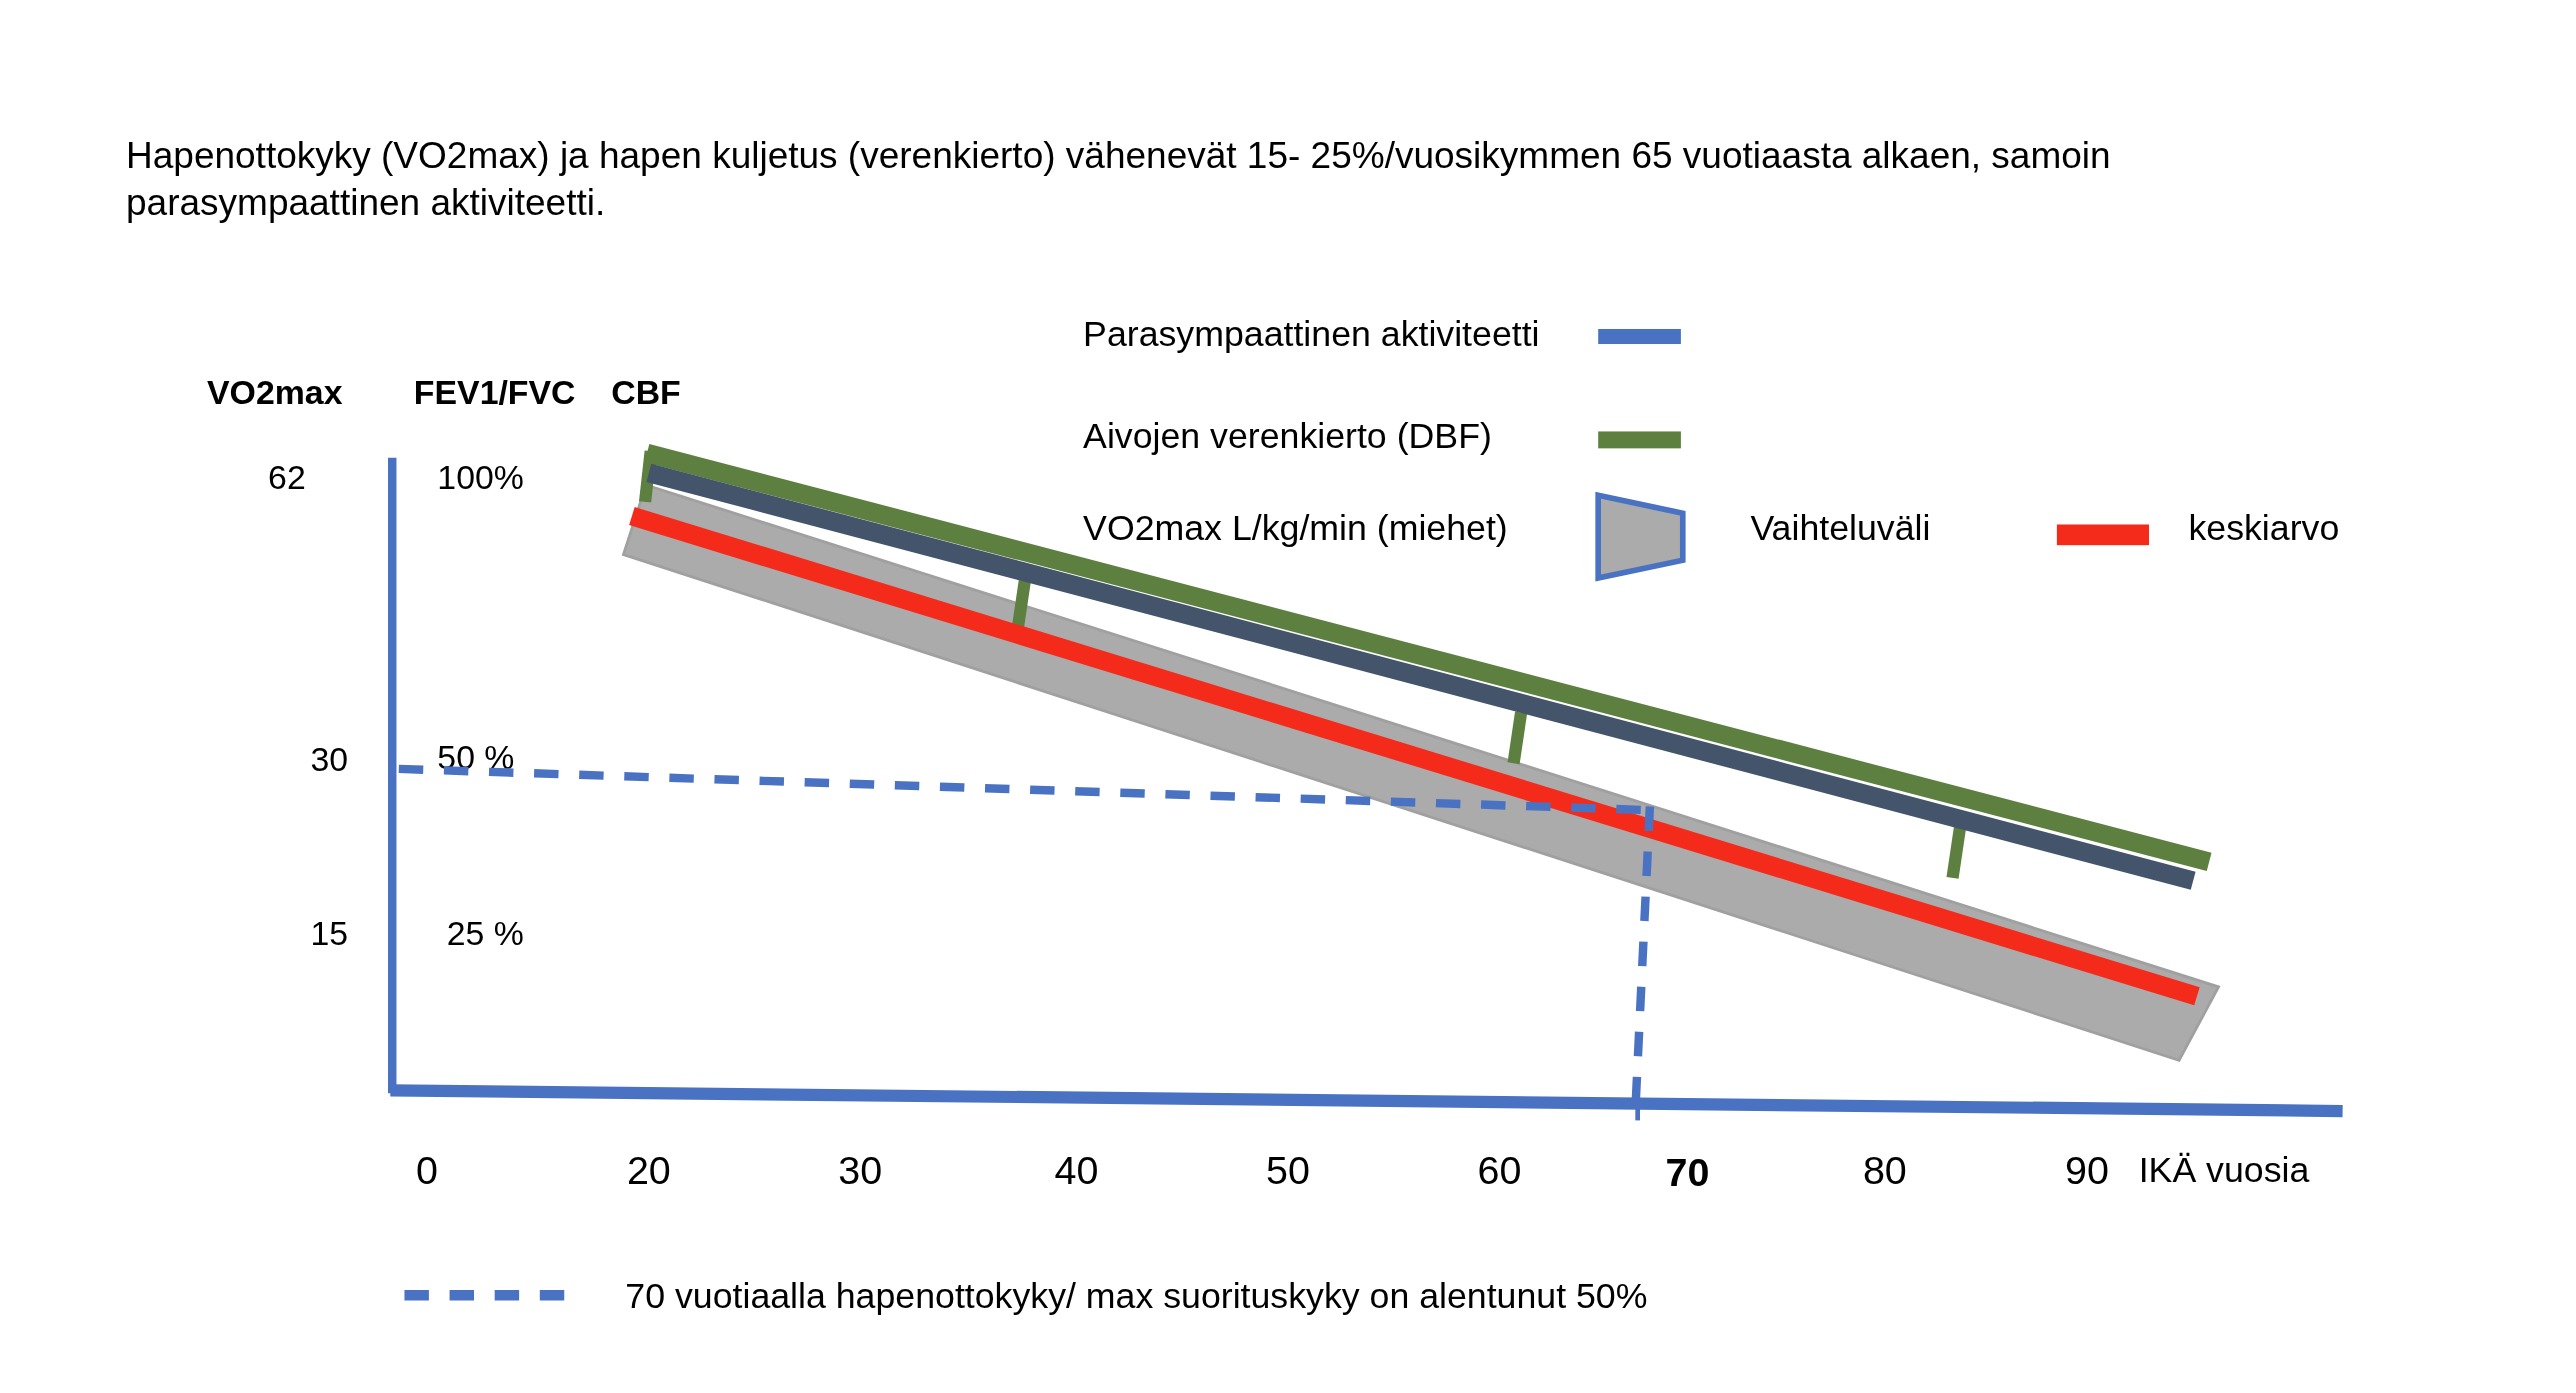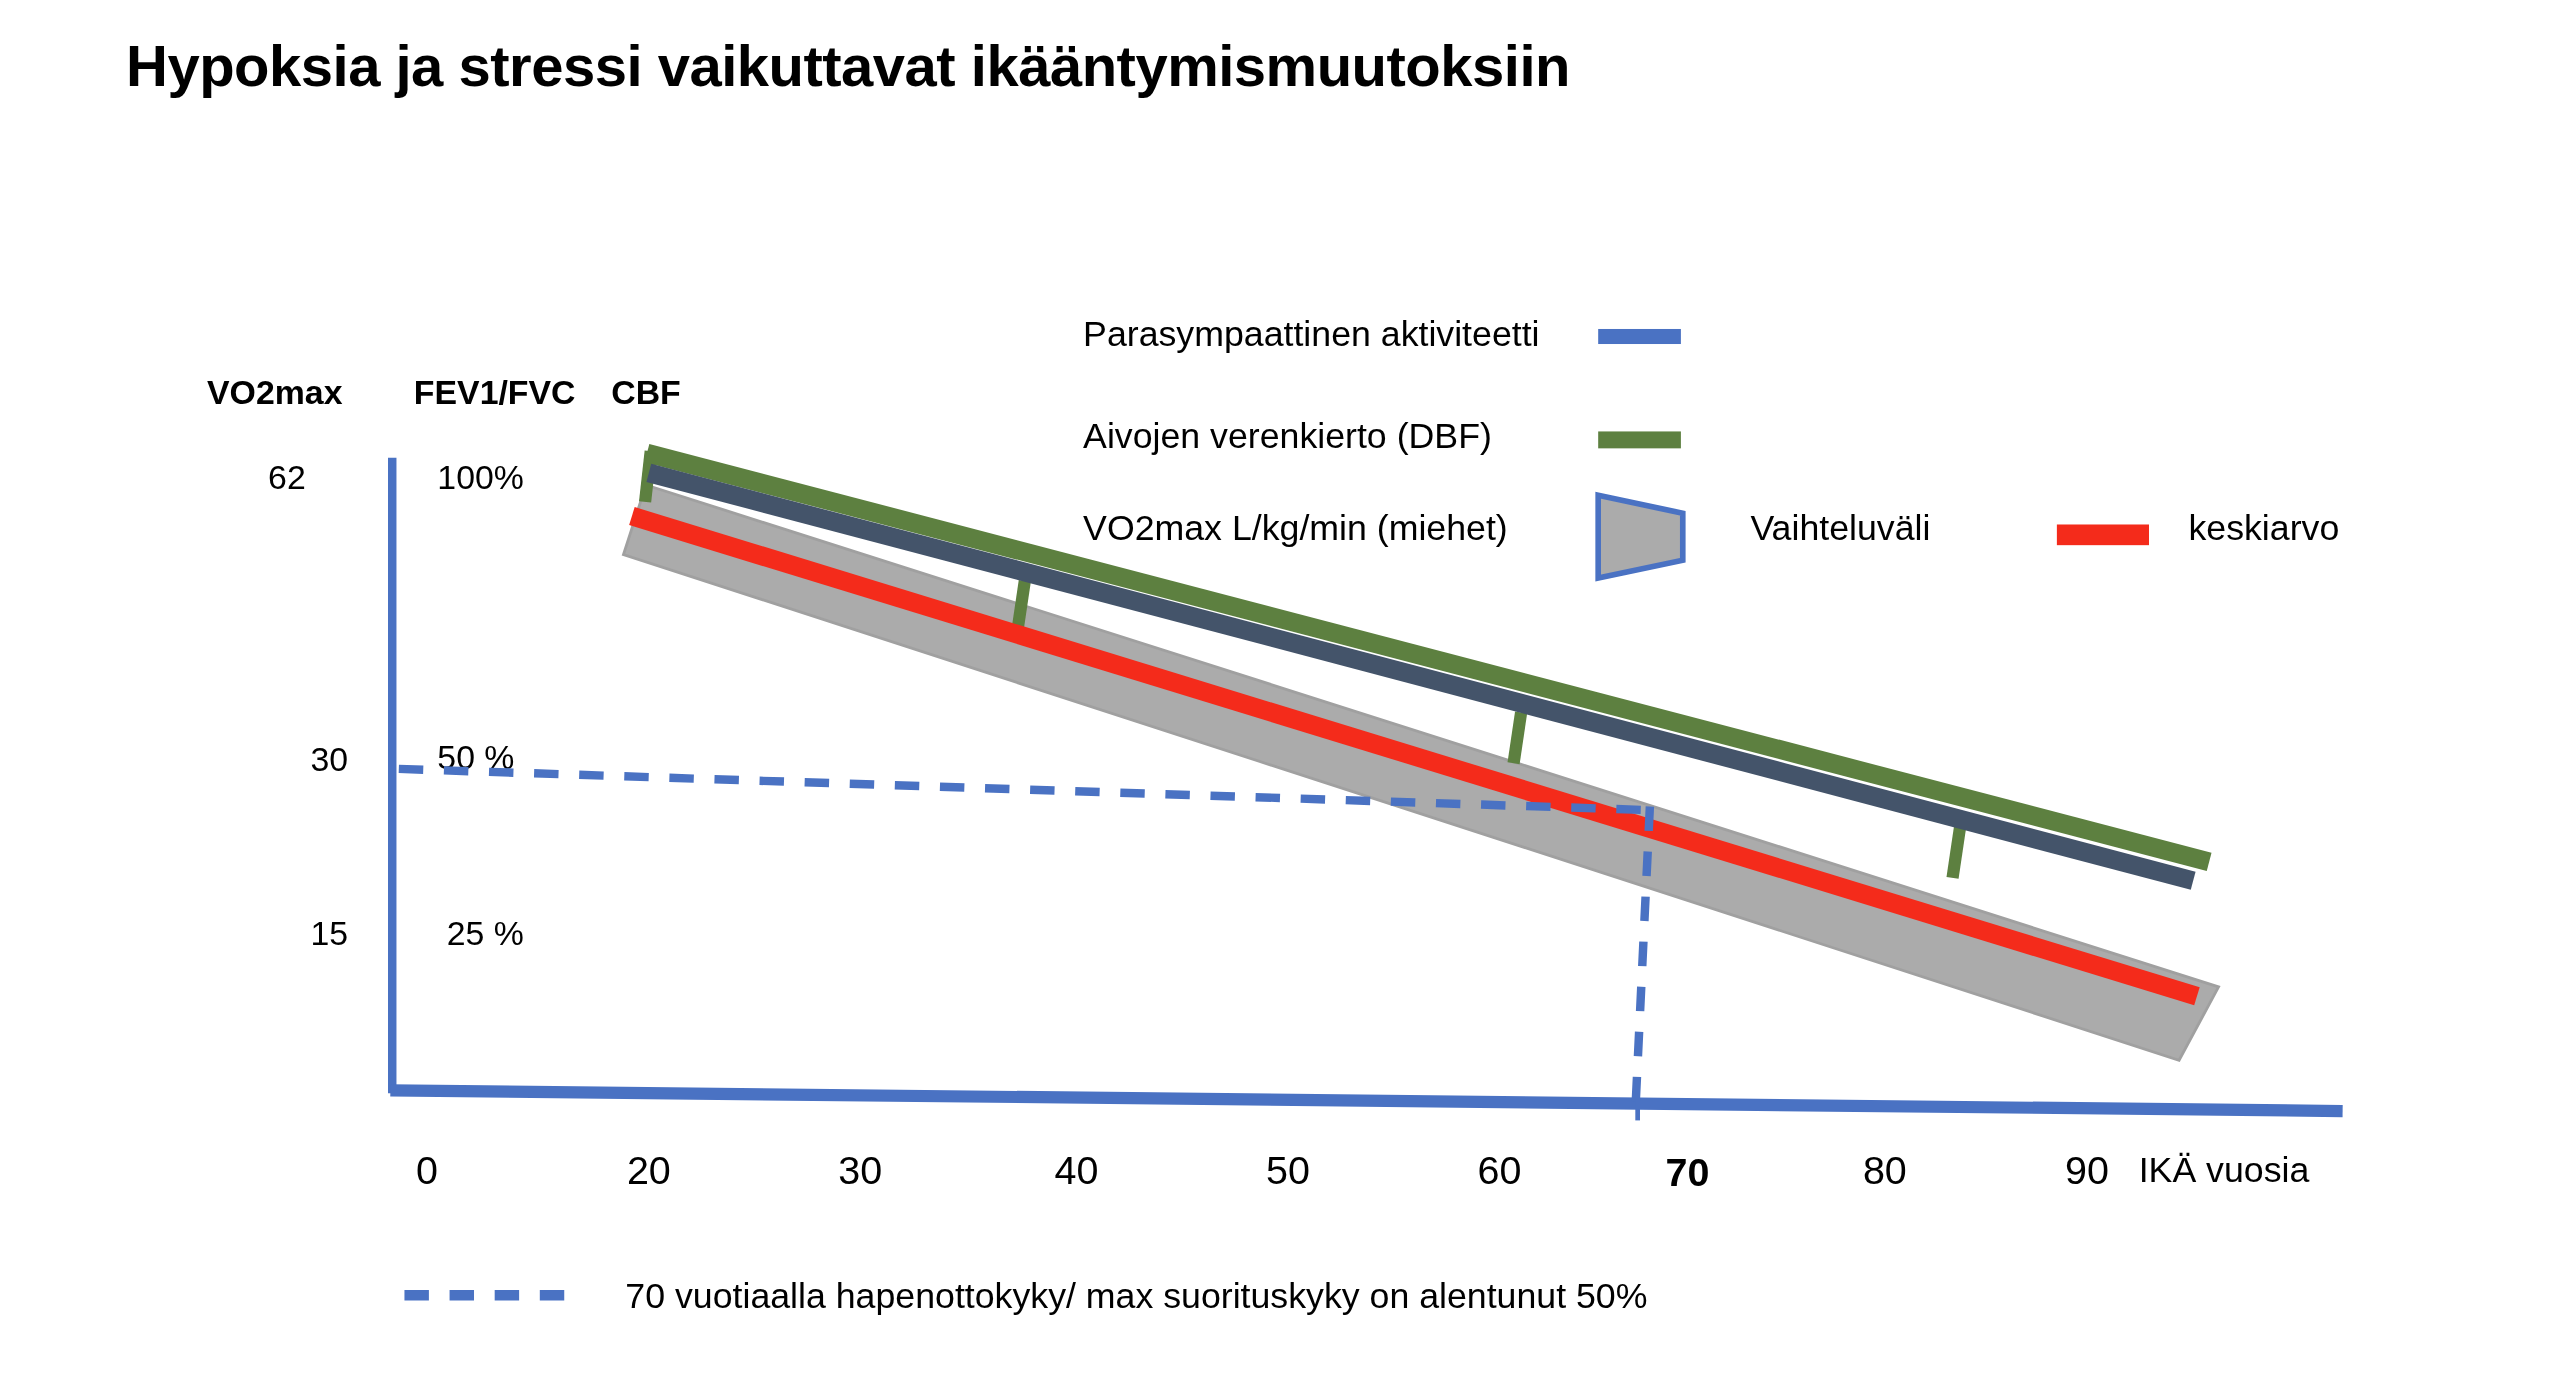--- a/index.html
+++ b/index.html
@@ -83,21 +83,21 @@
     font-family: "Liberation Sans", sans-serif;
     font-size: 38px;
     fill: #000000;
   }
 </style>
 </head>
 <body>
 
 <div class="slide">
 
-  <div class="title">Hypoksia ja stressi vaikuttavat ikääntymismuutoksiin</div>
+  <div class="subtitle">Hapenottokyky (VO2max) ja hapen kuljetus (verenkierto) vähenevät 15- 25%/vuosikymmen 65 vuotiaasta alkaen, samoin parasympaattinen aktiviteetti.</div>
 
   <div class="chartwrap">
     <svg width="2576" height="1393" viewBox="0 0 2740 1482" xmlns="http://www.w3.org/2000/svg">
 
       <text class="axislabel-bold" x="220" y="430">VO2max</text>
       <text class="axislabel-bold" x="440" y="430">FEV1/FVC</text>
       <text class="axislabel-bold" x="650" y="430">CBF</text>
 
       <text class="ticknum" x="325" y="520" text-anchor="end">62</text>
       <text class="ticknum" x="370" y="820" text-anchor="end">30</text>

